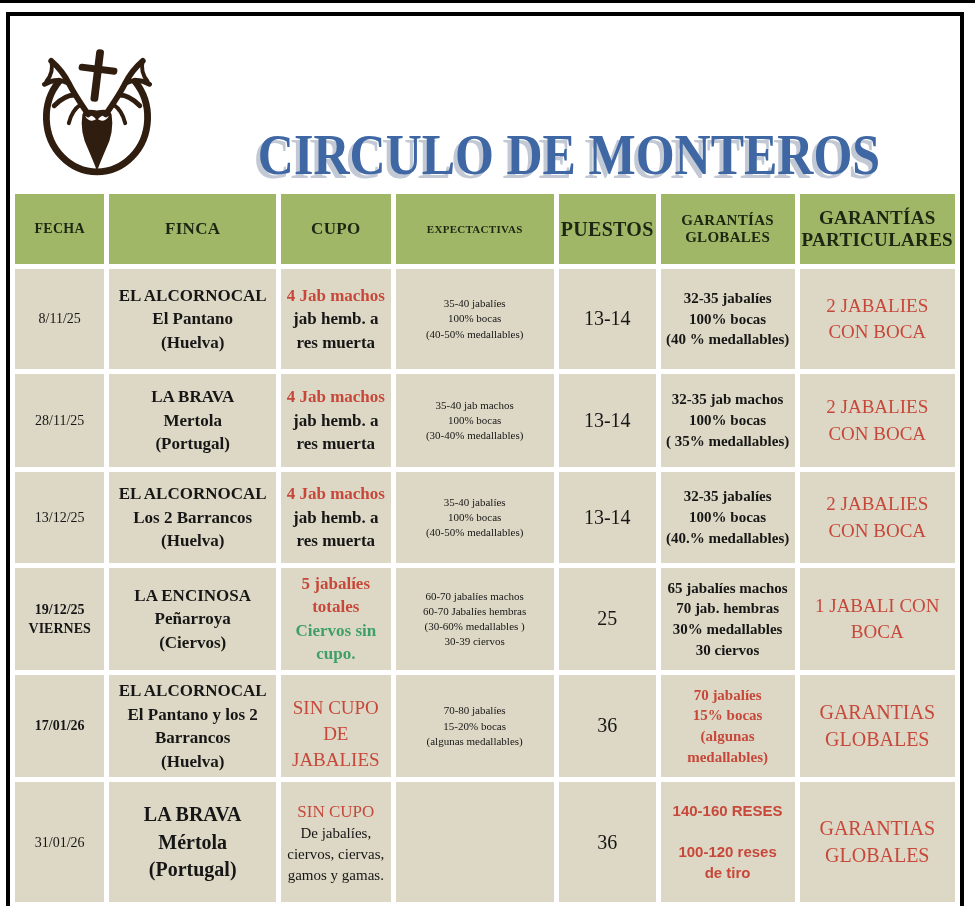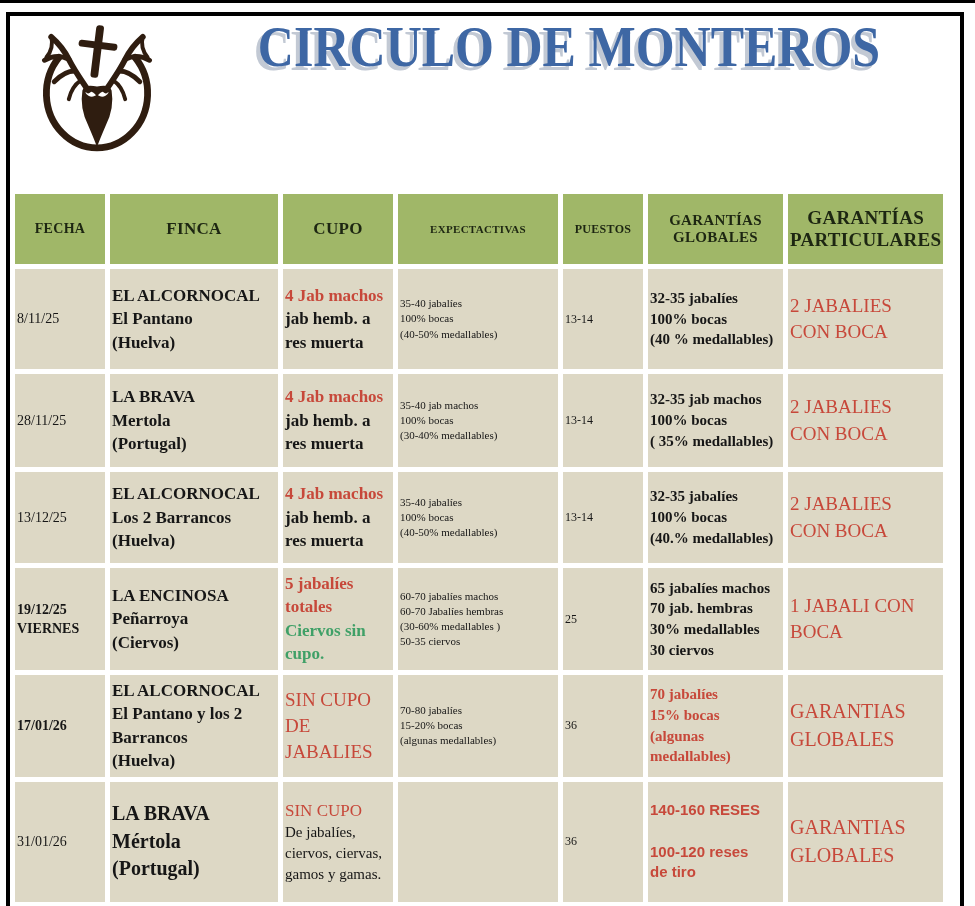--- a/index.html
+++ b/index.html
@@ -13,21 +13,21 @@
     width:975px;height:906px;position:relative;background:#ffffff;
     font-family:"Liberation Serif","DejaVu Serif",serif;color:var(--text);
     overflow:hidden;
   }
   .top-edge{position:absolute;top:0;left:0;width:975px;height:3px;background:#000;}
   .page{
     position:absolute;left:6px;top:12px;right:11px;bottom:0;
     border:4px solid #000;border-bottom:none;background:#fff;
   }
   
-  .header{height:162px;display:flex;align-items:flex-start;}
+  .header{height:162px;display:flex;align-items:flex-end;}
   .logo{width:168px;flex:0 0 168px;padding:6px 0 0 14px;color:var(--logo_brown);}
   .logo svg{width:146px;height:132px;display:block;}
   .head-text{flex:1;display:flex;flex-direction:column;align-items:center;padding-top:2px;}
   .title{
     margin:0;font-size:50px;line-height:1.05;font-weight:bold;letter-spacing:0px;
     color:var(--title_blue);text-shadow:-4px 3px 0 var(--title_shadow);
     transform:scaleY(1.12);transform-origin:center top;white-space:nowrap;
   }
   .subtitle{
     margin:30px 0 0;font-size:23px;letter-spacing:0.5px;color:#111;
@@ -37,46 +37,46 @@
   table.schedule{
     border-collapse:separate;border-spacing:5px;margin:11px 0 0 0;
     table-layout:fixed;
   }
   th{
     background:var(--header_bg);color:var(--header_text);
     font-weight:bold;font-size:17px;text-align:center;vertical-align:middle;
     height:70px;white-space:pre-line;letter-spacing:0.3px;padding:2px;
   }
   td{
-    background:var(--cell_bg);vertical-align:middle;
+    background:var(--cell_bg);text-align:center;vertical-align:middle;
     padding:4px 2px;overflow:hidden;
   }
   .line{line-height:1.38;}
   
   .c0{width:90px;font-size:14px;}
   .c1{width:168px;font-size:17px;}
   td.c1{font-weight:bold;}
   .c2{width:110px;font-size:17px;}
   td.c2{font-weight:bold;}
   .c3{width:160px;font-size:11px;}
-  .c4{width:80px;font-size:12px;}
+  .c4{width:80px;font-size:20px;}
   .c5{width:135px;font-size:15px;}
   td.c5{font-weight:bold;}
   .c6{width:149px;font-size:19px;}
   td.c6{color:var(--red);}
   
   tr.r0 td{height:100px;} tr.r1 td{height:93px;} tr.r2 td{height:91px;}
   tr.r3 td{height:93px;} tr.r4 td{height:96px;} tr.r5 td{height:120px;}
   
   .t-red{color:var(--red);} .t-green{color:var(--green);}
   .b{font-weight:bold;} .nb{font-weight:normal;}
   .sans{font-family:"Liberation Sans","DejaVu Sans",sans-serif;}
   .fs15{font-size:15px;}
   .fs19{font-size:19px;} .fs20{font-size:20px;}
-  .top{vertical-align:top;padding-top:12px;}
+  .top{vertical-align:top;padding-top:20px;}
 </style>
 </head>
 <body>
 
 <div class="top-edge"></div>
 
 <div class="page">
   <div class="header">
     <div class="logo">
       <svg viewBox="0 0 150 135">
@@ -238,21 +238,21 @@
           <td class="c2">
             <div class="line t-red">5  jabalíes</div>
             <div class="line t-red">totales</div>
             <div class="line t-green">Ciervos sin</div>
             <div class="line t-green">cupo.</div>
           </td>
           <td class="c3">
             <div class="line">60-70 jabalíes machos</div>
             <div class="line">60-70 Jabalíes hembras</div>
             <div class="line">(30-60% medallables )</div>
-            <div class="line">50-35 ciervos</div>
+            <div class="line">30-39 ciervos</div>
           </td>
           <td class="c4">
             <div class="line">25</div>
           </td>
           <td class="c5">
             <div class="line">65 jabalíes machos</div>
             <div class="line">70 jab. hembras</div>
             <div class="line">30% medallables</div>
             <div class="line">30 ciervos</div>
           </td>

